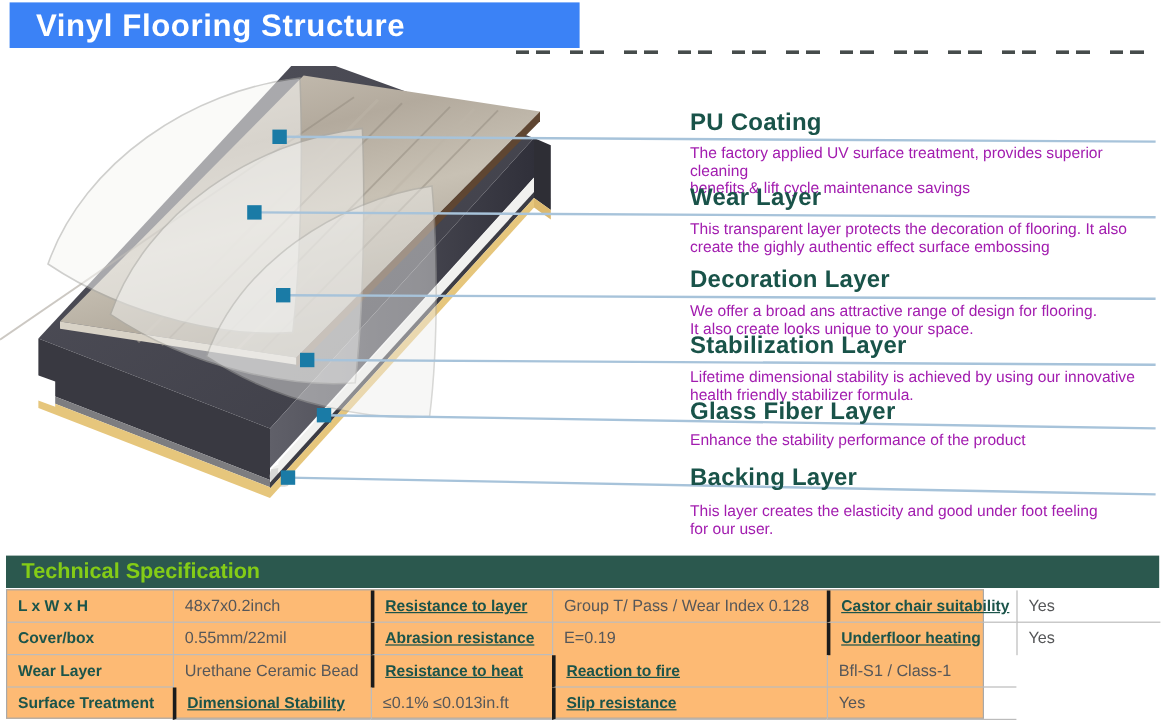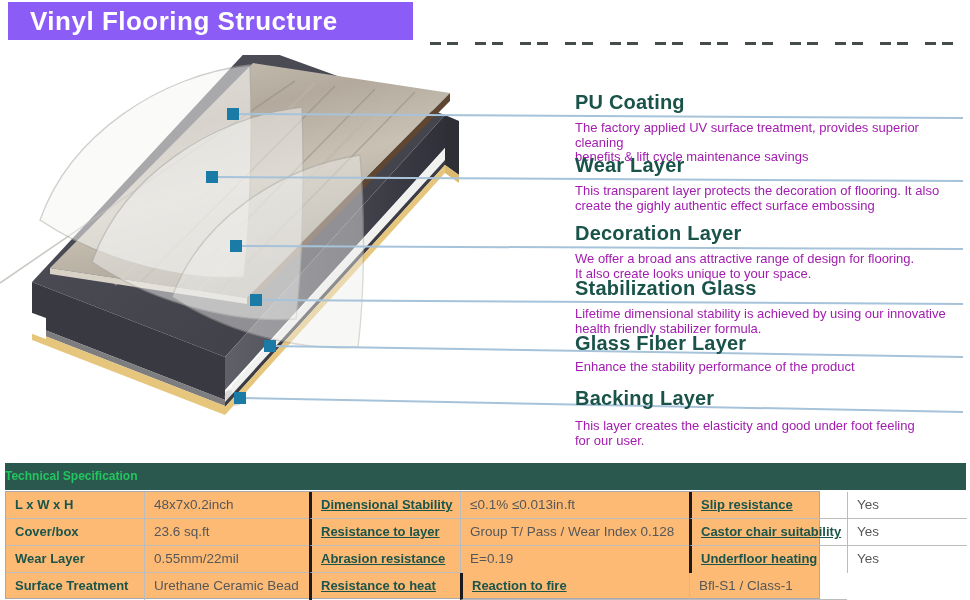--- a/index.html
+++ b/index.html
@@ -1,31 +1,31 @@
 <!DOCTYPE html>
 <html><head>
 <meta charset="utf-8">
 <style>
   html,body{margin:0;padding:0;background:#ffffff;}
   #page{position:relative;width:970px;height:600px;background:#fff;overflow:hidden;
         font-family:"Liberation Sans", sans-serif;}
   
-  .title-bar{position:absolute;left:8px;top:2px;width:405px;height:38px;background:#8b5cf6;}
+  .title-bar{position:absolute;left:8px;top:2px;width:475px;height:38px;background:#3b82f6;}
   .title-bar span{display:block;color:#fff;font-size:26px;font-weight:bold;line-height:38px;padding-left:22px;letter-spacing:.5px;}
   .dash-line{position:absolute;left:430px;top:42px;width:536px;height:3px;
      background:repeating-linear-gradient(90deg,#464c4b 0 11px,transparent 11px 17px,#464c4b 17px 28px,transparent 28px 45px);}
   
   #art{position:absolute;left:0;top:55px;}
   
   .layer-block{position:absolute;left:575px;width:392px;}
   .layer-head{font-size:20px;font-weight:bold;color:#195349;letter-spacing:.2px;line-height:24px;}
   .layer-desc{position:absolute;left:575px;width:392px;font-size:13px;line-height:14.5px;color:#a21caf;white-space:pre-line;}
   
   .spec-bar{position:absolute;left:5px;top:463px;width:961px;height:27px;background:#2b584e;}
-  .spec-bar span{display:block;color:#22c55e;font-size:12px;font-weight:bold;line-height:27px;}
+  .spec-bar span{display:block;color:#84cc16;font-size:18px;font-weight:bold;line-height:27px;padding-left:13px;}
   .spec-table{position:absolute;left:5px;top:491px;width:815px;height:108px;
      display:grid;grid-template-columns:138px 165px 151px 229px 158px 120px;grid-auto-flow:column;
      grid-template-rows:repeat(4,27px);border:1px solid #a9a9a9;box-sizing:border-box;background:#fdba74;}
   .cell{box-sizing:border-box;padding-left:9px;line-height:25px;border-bottom:1px solid #bcbcbc;
         overflow:hidden;white-space:nowrap;}
   .cell.last{border-bottom:none;}
   .lab{font-weight:bold;color:#1b544a;font-size:13px;}
   .val{color:#565759;font-size:13.5px;border-left:1px solid #bcbcbc;}
   .grp{border-left:3px solid #1b1b1b;text-decoration:underline;}
 </style>
@@ -132,21 +132,21 @@
   <div class="layer-desc" style="top:184px">This transparent layer protects the decoration of flooring. It also
 create the gighly authentic effect surface embossing</div>
 
   <div class="layer-block" style="top:221px">
     <div class="layer-head">Decoration Layer</div>
     </div>
   <div class="layer-desc" style="top:252px">We offer a broad ans attractive range of design for flooring.
 It also create looks unique to your space.</div>
 
   <div class="layer-block" style="top:276px">
-    <div class="layer-head">Stabilization Glass</div>
+    <div class="layer-head">Stabilization Layer</div>
     </div>
   <div class="layer-desc" style="top:307px">Lifetime dimensional stability is achieved by using our innovative
 health friendly stabilizer formula.</div>
 
   <div class="layer-block" style="top:331px">
     <div class="layer-head">Glass Fiber Layer</div>
     </div>
   <div class="layer-desc" style="top:360px">Enhance the stability performance of the product</div>
 
   <div class="layer-block" style="top:386px">
@@ -160,21 +160,20 @@
   </div>
 
   <div class="spec-table">
 
     <div class="cell lab">L x W x H</div>
     <div class="cell lab">Cover/box</div>
     <div class="cell lab">Wear Layer</div>
     <div class="cell lab last">Surface Treatment</div>
 
     <div class="cell val">48x7x0.2inch</div>
-    <div class="cell val">23.6 sq.ft</div>
     <div class="cell val">0.55mm/22mil</div>
     <div class="cell val last">Urethane Ceramic Bead</div>
 
     <div class="cell lab grp">Dimensional Stability</div>
     <div class="cell lab grp">Resistance to layer</div>
     <div class="cell lab grp">Abrasion resistance</div>
     <div class="cell lab grp last">Resistance to heat</div>
 
     <div class="cell val">≤0.1%  ≤0.013in.ft</div>
     <div class="cell val">Group T/ Pass / Wear Index 0.128</div>

